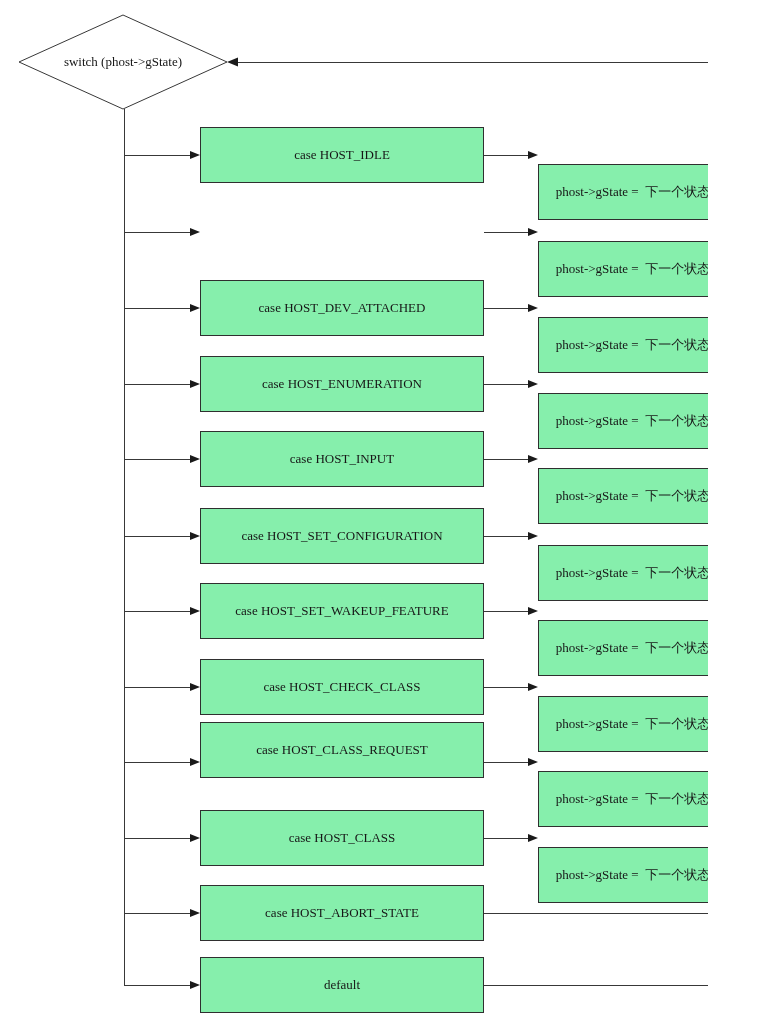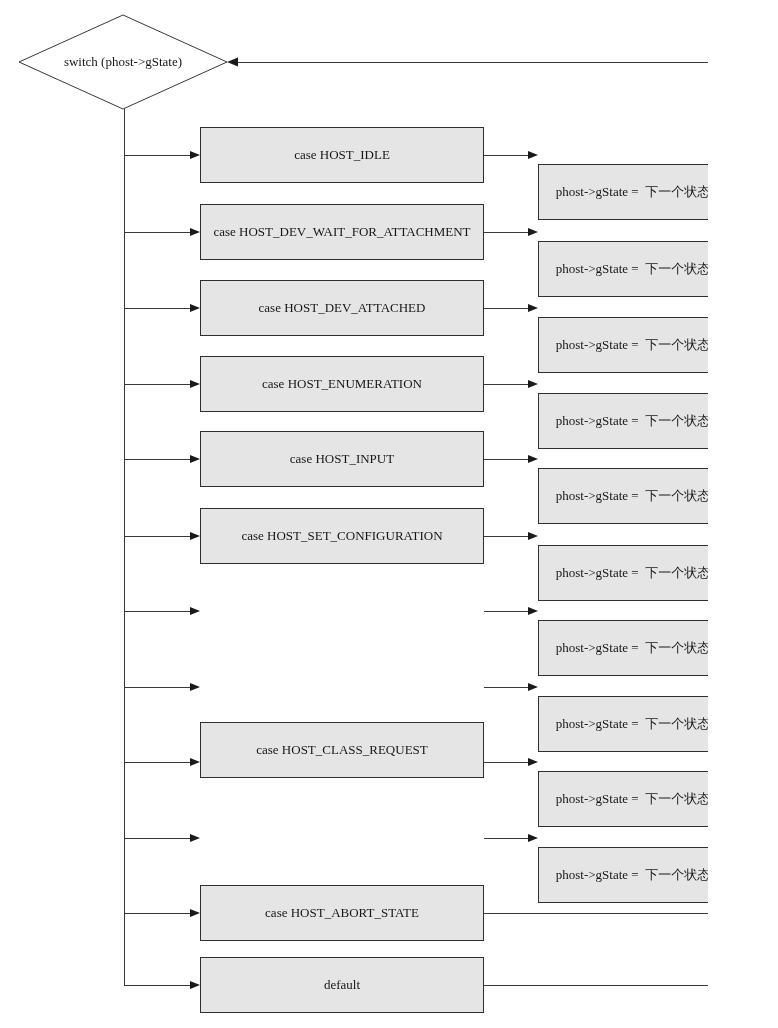--- a/index.html
+++ b/index.html
@@ -17,21 +17,21 @@
   }
   .wires {
     position: absolute;
     left: 0;
     top: 0;
   }
   .node {
     position: absolute;
     box-sizing: border-box;
     border: 1px solid #2f2f2f;
-    background: #e5e5e5;
+    background: #86efac;
     display: flex;
     align-items: center;
     justify-content: center;
     font-size: 13px;
     color: #161616;
     text-align: center;
     line-height: 1.2;
   }
   .case-node {
     left: 200px;
@@ -140,26 +140,28 @@
       <polygon points="538,611 528,607 528,615"></polygon>
       <polygon points="538,687 528,683 528,691"></polygon>
       <polygon points="538,762 528,758 528,766"></polygon>
       <polygon points="538,838 528,834 528,842"></polygon>
     </g>
   </svg>
 
   <div class="diamond-label">switch (phost-&gt;gState)</div>
 
   <div class="node case-node" style="top:127px">case HOST_IDLE</div>
-  <div class="node case-node" style="top:204px">case HOST_DEV_WAIT_FOR_ATTACHMENT</div>
   <div class="node case-node" style="top:280px">case HOST_DEV_ATTACHED</div>
   <div class="node case-node" style="top:431px">case HOST_INPUT</div>
   <div class="node case-node" style="top:356px">case HOST_ENUMERATION</div>
   <div class="node case-node" style="top:508px">case HOST_SET_CONFIGURATION</div>
+  <div class="node case-node" style="top:583px">case HOST_SET_WAKEUP_FEATURE</div>
+  <div class="node case-node" style="top:659px">case HOST_CHECK_CLASS</div>
   <div class="node case-node" style="top:722px">case HOST_CLASS_REQUEST</div>
+  <div class="node case-node" style="top:810px">case HOST_CLASS</div>
   <div class="node case-node" style="top:885px">case HOST_ABORT_STATE</div>
   <div class="node case-node" style="top:957px">default</div>
 
   <div class="node action-node" style="top:127px">phost-&gt;gState =  下一个状态</div>
   <div class="node action-node" style="top:204px">phost-&gt;gState =  下一个状态</div>
   <div class="node action-node" style="top:280px">phost-&gt;gState =  下一个状态</div>
   <div class="node action-node" style="top:356px">phost-&gt;gState =  下一个状态</div>
   <div class="node action-node" style="top:431px">phost-&gt;gState =  下一个状态</div>
   <div class="node action-node" style="top:508px">phost-&gt;gState =  下一个状态</div>
   <div class="node action-node" style="top:583px">phost-&gt;gState =  下一个状态</div>

